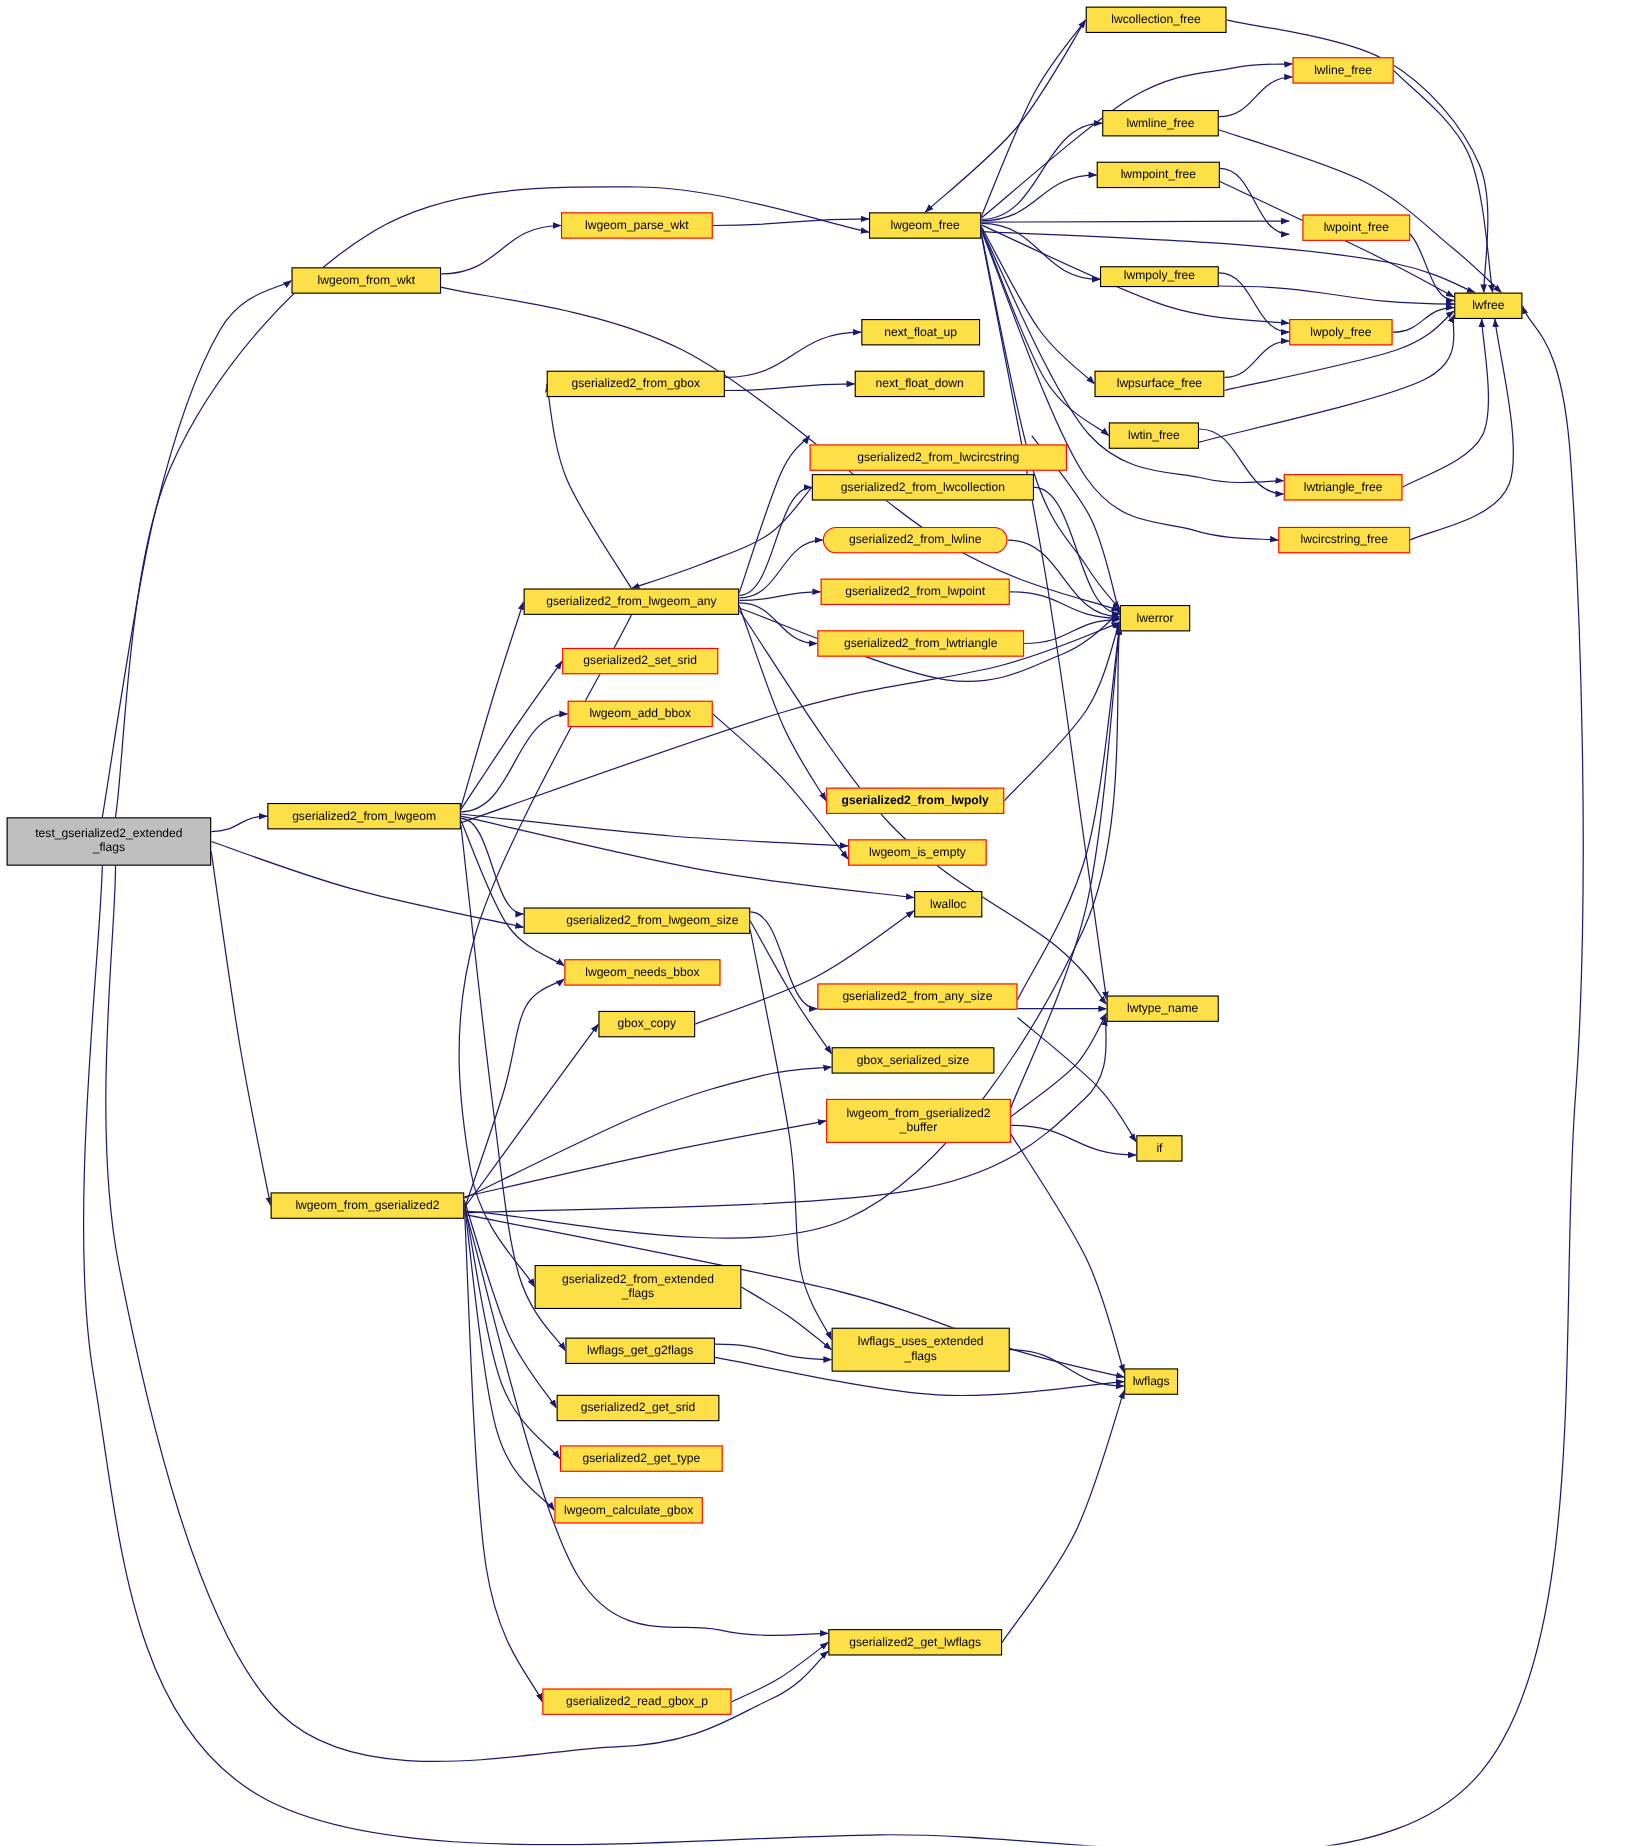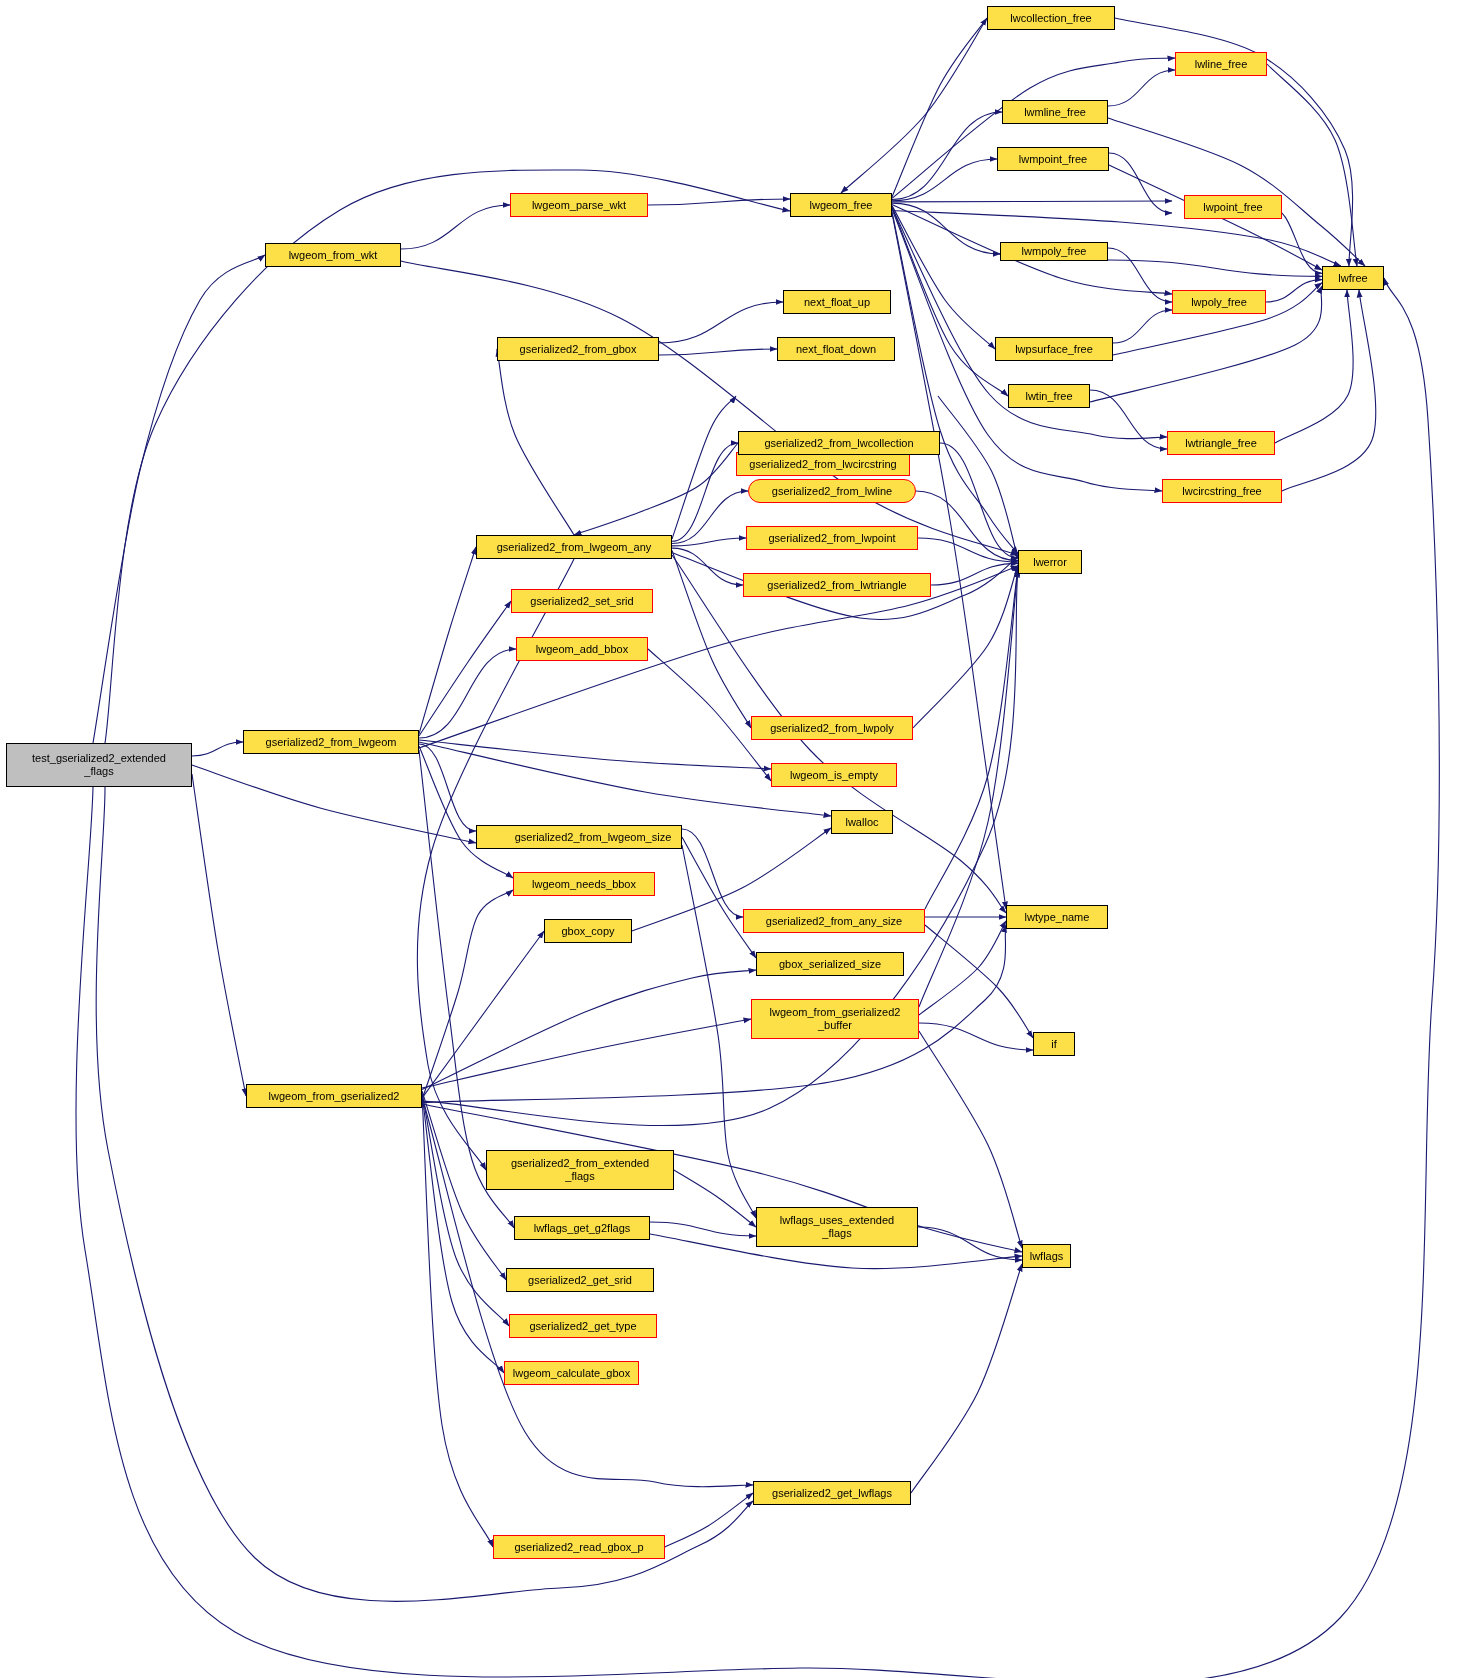--- a/index.html
+++ b/index.html
@@ -188,21 +188,21 @@
     </div>
     <div class="node" style="left: 783px; top: 290px; width: 108px; height: 24px;">
       <span>next_float_up</span>
     </div>
     <div class="node" style="left: 497px; top: 337px; width: 162px; height: 24px; align-items: center;">
       <span>gserialized2_from_gbox</span>
     </div>
     <div class="node" style="left: 777px; top: 337px; width: 118px; height: 24px;">
       <span>next_float_down</span>
     </div>
-    <div class="node red" style="left: 736px; top: 404px; width: 174px; height: 24px; margin-top: 48px;">
+    <div class="node red" style="left: 736px; top: 404px; width: 234px; height: 24px;">
       <span>gserialized2_from_lwcircstring</span>
     </div>
     <div class="node" style="left: 738px; top: 431px; width: 202px; height: 24px;">
       <span>gserialized2_from_lwcollection</span>
     </div>
     <div class="node red" style="left: 748px; top: 479px; width: 168px; height: 24px; border-radius: 12px;">
       <span>gserialized2_from_lwline</span>
     </div>
     <div class="node" style="left: 476px; top: 535px; width: 196px; height: 24px;">
       <span>gserialized2_from_lwgeom_any</span>
@@ -215,42 +215,42 @@
     </div>
     <div class="node" style="left: 1018px; top: 550px; width: 64px; height: 24px;">
       <span>lwerror</span>
     </div>
     <div class="node red" style="left: 511px; top: 589px; width: 142px; height: 24px;">
       <span>gserialized2_set_srid</span>
     </div>
     <div class="node red" style="left: 516px; top: 637px; width: 132px; height: 24px;">
       <span>lwgeom_add_bbox</span>
     </div>
-    <div class="node red" style="left: 751px; top: 716px; width: 162px; height: 24px;">
+    <div class="node red" style="left: 751px; top: 716px; width: 162px; height: 24px; font-weight: bold;">
       <span>gserialized2_from_lwpoly</span>
     </div>
     <div class="node" style="left: 243px; top: 730px; width: 176px; height: 24px;">
       <span>gserialized2_from_lwgeom</span>
     </div>
     <div class="node red" style="left: 771px; top: 763px; width: 126px; height: 24px;">
       <span>lwgeom_is_empty</span>
     </div>
     <div class="node" style="left: 831px; top: 810px; width: 62px; height: 24px;">
       <span>lwalloc</span>
     </div>
     <div class="node" style="left: 476px; top: 825px; width: 206px; height: 24px; padding-left: 28px;">
       <span>gserialized2_from_lwgeom_size</span>
     </div>
     <div class="node red" style="left: 513px; top: 872px; width: 142px; height: 24px;">
       <span>lwgeom_needs_bbox</span>
     </div>
     <div class="node" style="left: 544px; top: 919px; width: 88px; height: 24px;">
       <span>gbox_copy</span>
     </div>
-    <div class="node red" style="left: 743px; top: 894px; width: 182px; height: 24px; margin-top: 15px;">
+    <div class="node red" style="left: 743px; top: 894px; width: 182px; height: 24px;">
       <span>gserialized2_from_any_size</span>
     </div>
     <div class="node" style="left: 1006px; top: 905px; width: 102px; height: 24px;">
       <span>lwtype_name</span>
     </div>
     <div class="node" style="left: 756px; top: 952px; width: 148px; height: 24px;">
       <span>gbox_serialized_size</span>
     </div>
     <div class="node red" style="left: 751px; top: 999px; width: 168px; height: 40px;">
       <span>lwgeom_from_gserialized2</span>

